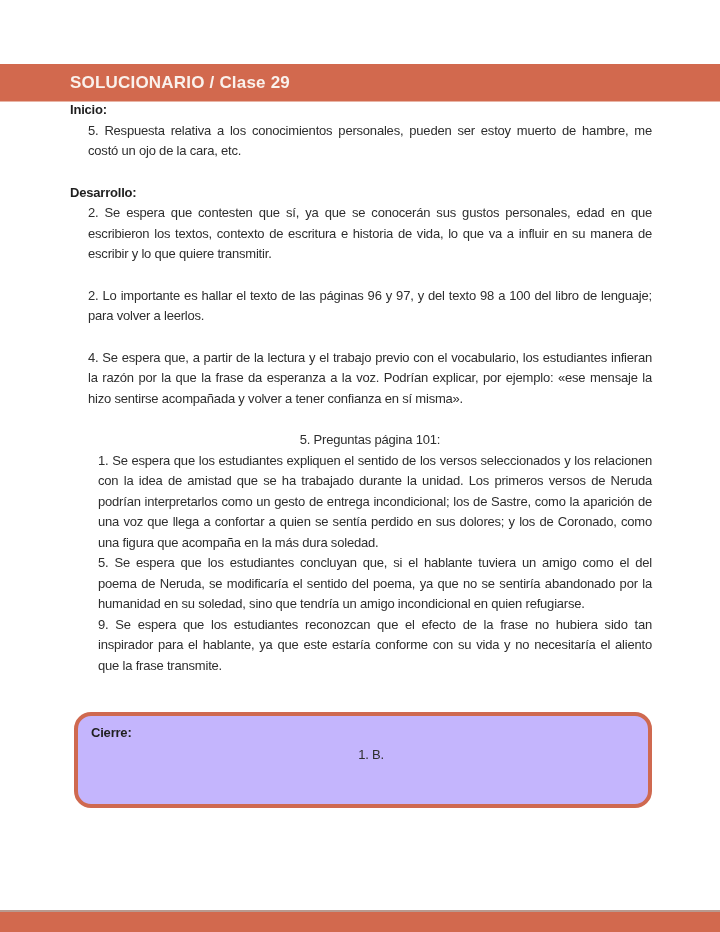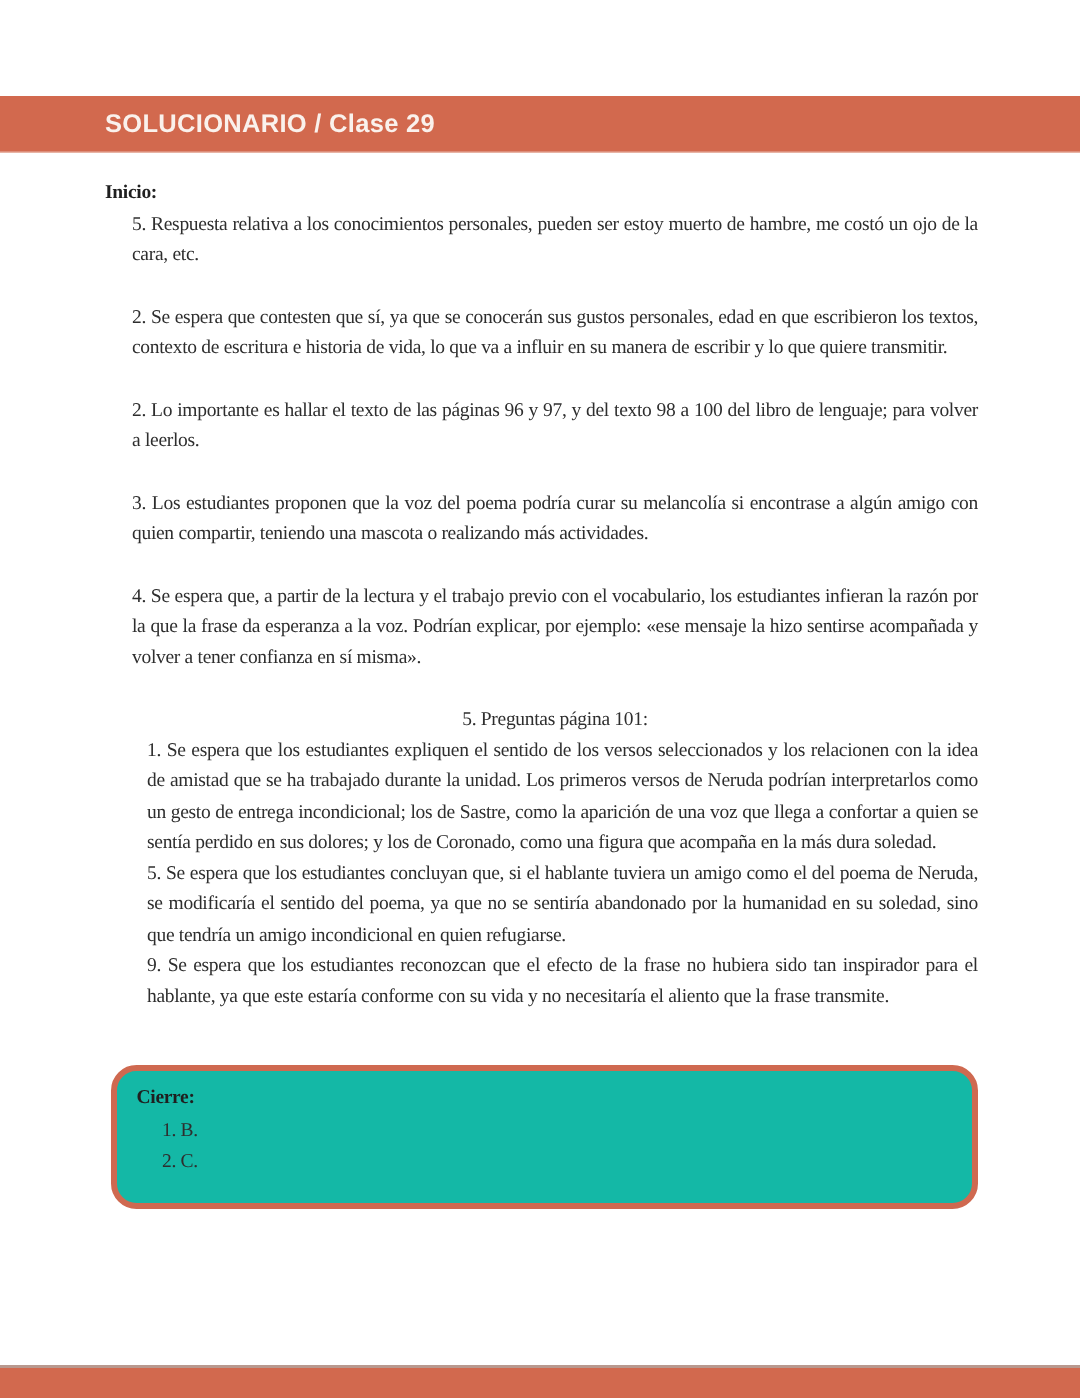--- a/index.html
+++ b/index.html
@@ -27,27 +27,26 @@
     display: block;
     padding-left: 70px;
     line-height: 38px;
     font-size: 17px;
     font-weight: bold;
     color: #faf1ec;
     letter-spacing: 0.2px;
   }
   .content {
     position: absolute;
-    top: 114px; left: 70px;
+    top: 96px; left: 70px;
     width: 582px;
     color: #2e2e2e;
     font-size: 13px;
     line-height: 20.5px;
     letter-spacing: -0.2px;
-    font-family: Liberation Serif, serif;
   }
   .sec-heading {
     font-weight: bold;
     color: #1f1f1f;
     margin: 0;
   }
   .sec-heading.first { margin-top: 4px; }
   .sec-heading.later { margin-top: 18px; }
   .para {
     margin: 0 0 0 18px;
@@ -62,26 +61,27 @@
     margin: 0 0 0 18px;
     text-align: center;
   }
   .cierre-box {
     margin: 36px 0 0 4px;
     width: 578px;
     min-height: 96px;
     border: 4px solid #cf6950;
     border-radius: 17px;
     padding: 7px 14px 10px 13px;
-    background: #14b8a6;
+    background: #c4b5fd;
   }
   .cierre-box .sec-heading { margin: 0; }
   .cierre-item {
     margin: 0 0 0 17px;
     line-height: 21px;
+    text-align: center;
   }
   .footer-bar {
     position: absolute;
     bottom: 0; left: 0;
     width: 720px; height: 22px;
     background: #d2694e;
     border-top: 2px solid #b9998f;
   }
 </style>
 </head>
@@ -91,33 +91,32 @@
 
   <div class="header-bar">
     <span class="title">SOLUCIONARIO / Clase 29</span>
   </div>
 
   <div class="content">
 
     <p class="sec-heading first">Inicio:</p>
     <p class="para gap-after">5. Respuesta relativa a los conocimientos personales, pueden ser estoy muerto de hambre, me costó un ojo de la cara, etc.</p>
 
+    <p class="sec-heading later">Desarrollo:</p>
     <p class="para gap-after">2. Se espera que contesten que sí, ya que se conocerán sus gustos personales, edad en que escribieron los textos, contexto de escritura e historia de vida, lo que va a influir en su manera de escribir y lo que quiere transmitir.</p>
     <p class="para gap-after">2. Lo importante es hallar el texto de las páginas 96 y 97, y del texto 98 a 100 del libro de lenguaje; para volver a leerlos.</p>
-    <p class="para gap-after">3. Los estudiantes proponen que la voz del poema podría curar su melancolía si encontrase a algún amigo con quien compartir, teniendo una mascota o realizando más actividades.</p>
     <p class="para gap-after">4. Se espera que, a partir de la lectura y el trabajo previo con el vocabulario, los estudiantes infieran la razón por la que la frase da esperanza a la voz. Podrían explicar, por ejemplo: «ese mensaje la hizo sentirse acompañada y volver a tener confianza en sí misma».</p>
 
     <p class="para item5-heading">5. Preguntas página 101:</p>
     <p class="sub-para">1. Se espera que los estudiantes expliquen el sentido de los versos seleccionados y los relacionen con la idea de amistad que se ha trabajado durante la unidad. Los primeros versos de Neruda podrían interpretarlos como un gesto de entrega incondicional; los de Sastre, como la aparición de una voz que llega a confortar a quien se sentía perdido en sus dolores; y los de Coronado, como una figura que acompaña en la más dura soledad.</p>
     <p class="sub-para">5. Se espera que los estudiantes concluyan que, si el hablante tuviera un amigo como el del poema de Neruda, se modificaría el sentido del poema, ya que no se sentiría abandonado por la humanidad en su soledad, sino que tendría un amigo incondicional en quien refugiarse.</p>
     <p class="sub-para">9. Se espera que los estudiantes reconozcan que el efecto de la frase no hubiera sido tan inspirador para el hablante, ya que este estaría conforme con su vida y no necesitaría el aliento que la frase transmite.</p>
 
     <div class="cierre-box">
       <p class="sec-heading">Cierre:</p>
       <p class="cierre-item">1. B.</p>
-      <p class="cierre-item">2. C.</p>
     </div>
 
   </div>
 
   <div class="footer-bar"></div>
 
 </div>
 
 </body></html>

